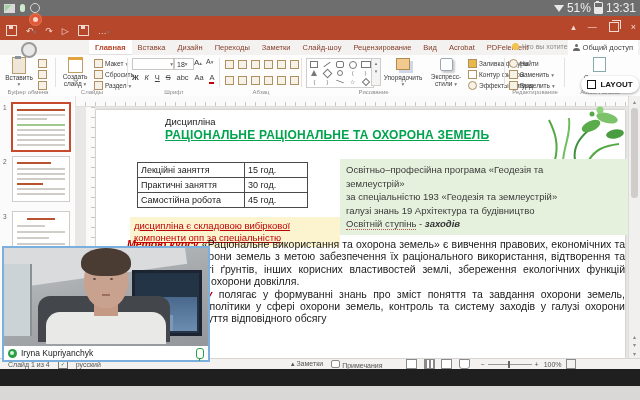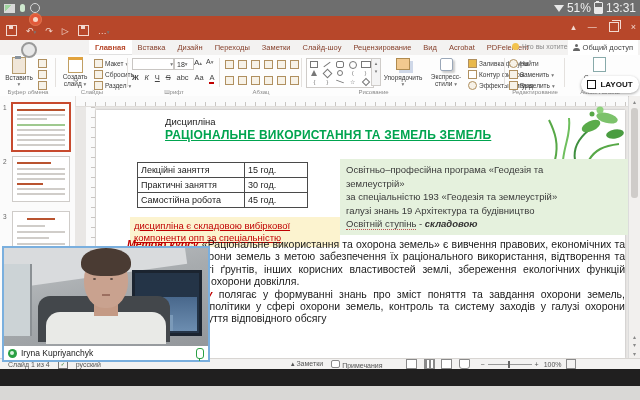--- a/index.html
+++ b/index.html
@@ -391,21 +391,21 @@
     </div>
     <span class="tnum" style="top:170px;">4</span>
     <div class="thumb" style="top:168px;height:44px;"></div>
   </div>
 
   <div class="abs editarea"></div>
   <div class="abs vruler"></div>
   <div class="abs canvas"></div>
 
   <div class="abs kicker">Дисципліна</div>
-  <div class="abs stitle">РАЦІОНАЛЬНЕ ВИКОРИСТАННЯ ТА ЗЕМЕЛЬ ЗЕМЕЛЬ</div>
+  <div class="abs stitle">РАЦІОНАЛЬНЕ РАЦІОНАЛЬНЕ ТА ОХОРОНА ЗЕМЕЛЬ</div>
 
   <svg class="abs plant" viewBox="0 0 84 58">
     <path d="M10,56 C14,40 10,28 4,16" stroke="#57a847" stroke-width="2" fill="none"></path>
     <path d="M18,56 C20,38 26,30 24,14" stroke="#6fbf5e" stroke-width="2" fill="none"></path>
     <path d="M30,56 C28,44 34,34 44,26" stroke="#3f8f3f" stroke-width="2" fill="none"></path>
     <ellipse cx="46" cy="22" rx="10" ry="5" fill="#5aab4a" transform="rotate(-25 46 22)"></ellipse>
     <ellipse cx="62" cy="14" rx="11" ry="5" fill="#7cc26b" transform="rotate(15 62 14)"></ellipse>
     <ellipse cx="70" cy="30" rx="9" ry="4.5" fill="#4a9c41" transform="rotate(-10 70 30)"></ellipse>
     <circle cx="55" cy="6" r="3.5" fill="#8ed27c"></circle>
     <circle cx="47" cy="10" r="2.5" fill="#57a847"></circle>
@@ -432,21 +432,21 @@
   <div class="abs note">
     <span>дисципліна є складовою вибіркової</span><br>
     <span>компоненти опп за спеціальністю</span>
   </div>
 
   <div class="abs program">
     <span>Освітньо–професійна програма  «Геодезія та</span><br>
     <span>землеустрій»</span><br>
     <span>за спеціальністю 193 «Геодезія та землеустрій»</span><br>
     <span>галузі знань 19 Архітектура та будівництво</span><br>
-    <span class="deg-label">Освітній ступінь</span><span> - </span><span class="deg-value">складовою</span>
+    <span class="deg-label">Освітній ступінь</span><span> - </span><span class="deg-value">заходів</span>
   </div>
 
   <div class="abs paras">
     <p><span class="lead">Метою курсу</span><span> «Раціональне використання та охорона земель» є вивчення правових, економічних та соціальних основ охорони земель з метою забезпечення їх раціонального використання, відтворення та підвищення родючості ґрунтів, інших корисних властивостей землі, збереження екологічних функцій ґрунтового покриву та охорони довкілля.</span></p>
     <p><span class="lead">Завдання курсу</span><span> полягає у формуванні знань про зміст поняття та завдання охорони земель, принципи державної політики у сфері охорони земель, контроль та систему заходів у галузі охорони земель. А також, здобуття відповідного обсягу</span></p>
   </div>
 
   <div class="abs vscroll">
     <div style="padding-top:2px;">▴</div>
     <div class="vthumb"></div>

